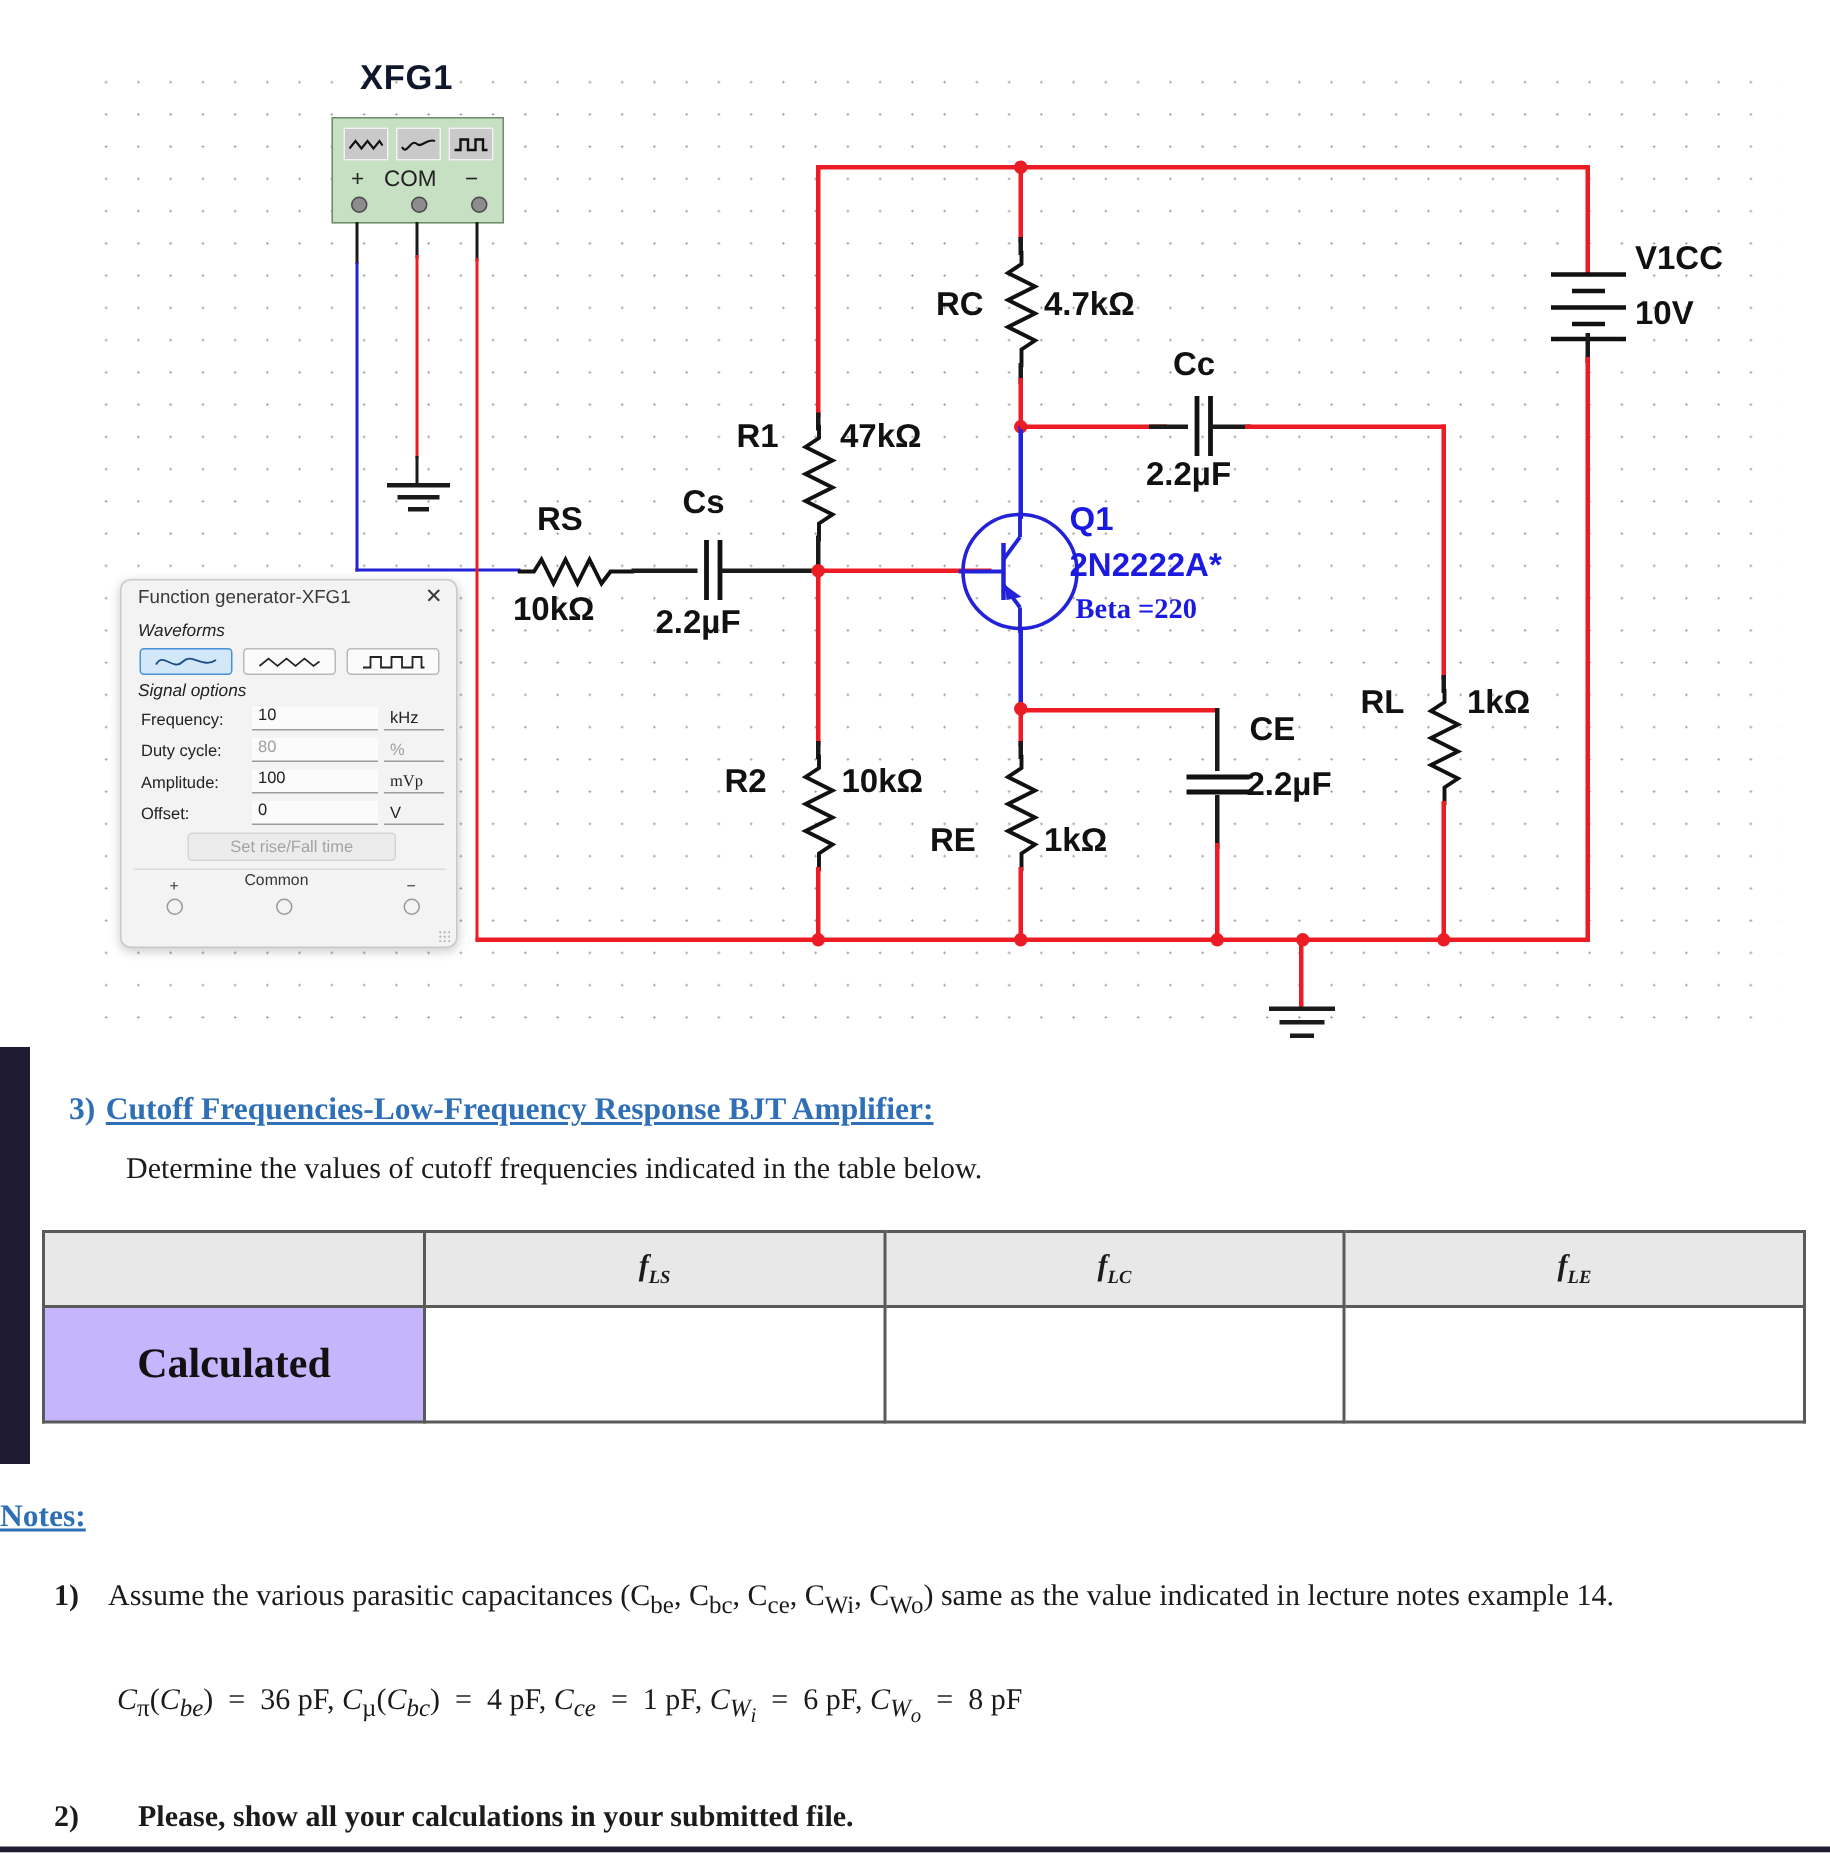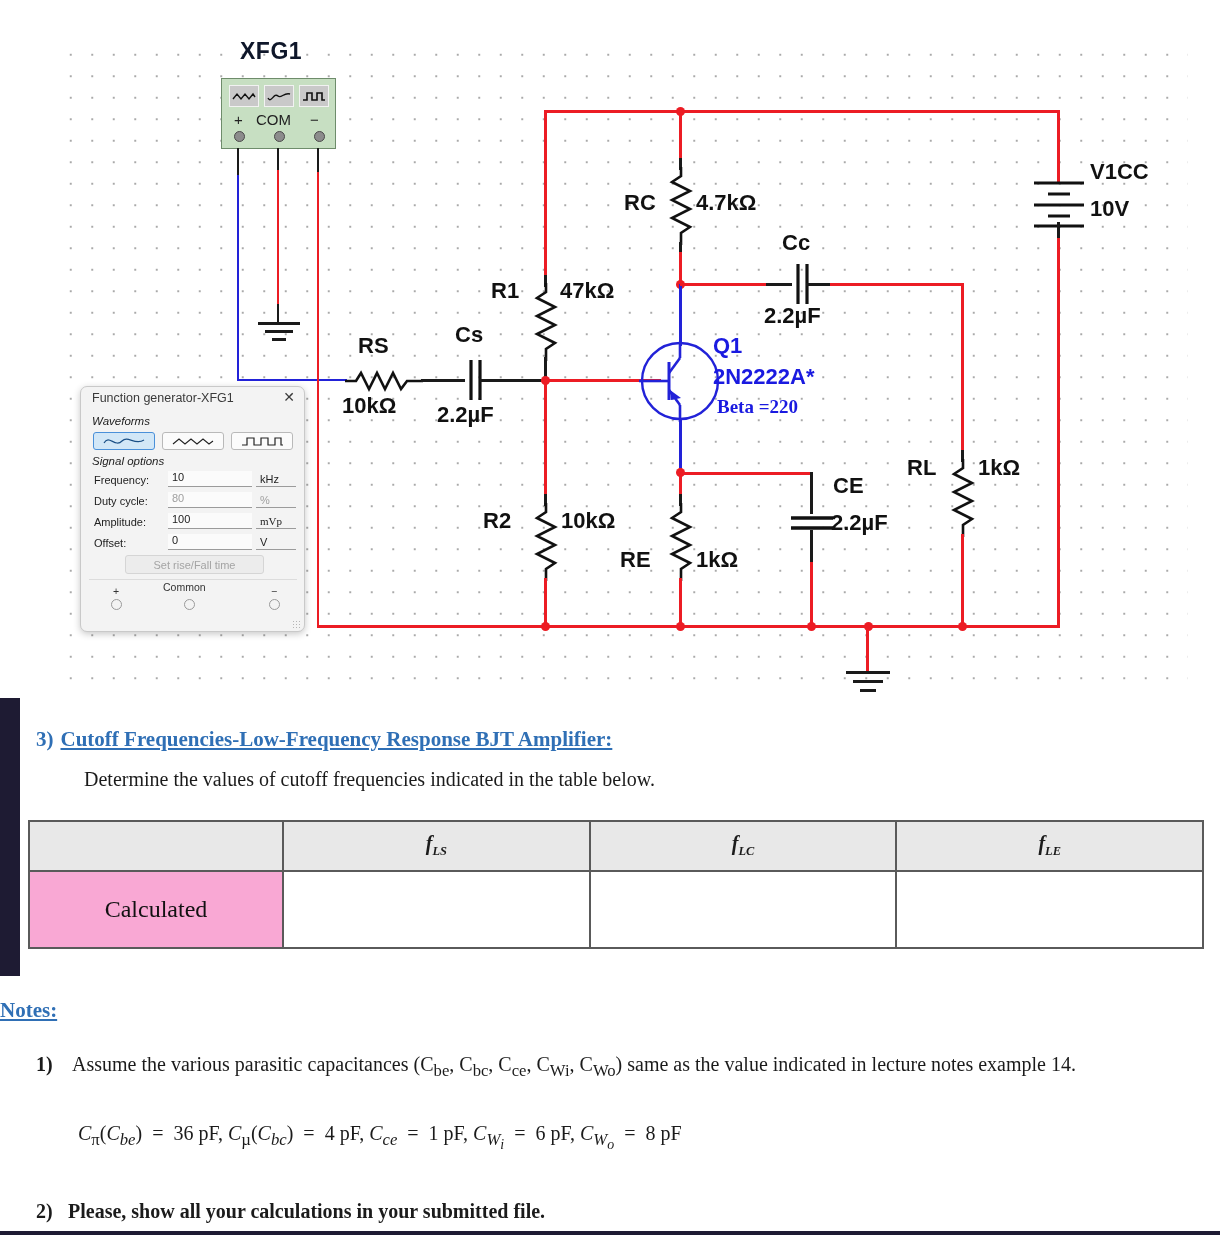--- a/index.html
+++ b/index.html
@@ -101,39 +101,39 @@
   #fg-divider{position:absolute;left:8px;top:192px;width:208px;height:1px;background:#dcdcdc;}
   .fg-bterm{position:absolute;width:11px;height:11px;border-radius:50%;
     border:1.6px solid #9a9a9a;background:#f3f3f3;box-sizing:border-box;}
   .fg-bterm-lbl{position:absolute;font-size:10.5px;color:#333;}
   #fg-grip{position:absolute;right:4px;bottom:3px;width:8px;height:8px;
     background-image:radial-gradient(#b5b5b5 .7px,transparent .8px);
     background-size:3px 3px;}
 
   
   #left-dark-strip{left:0;top:698px;width:20px;height:278px;background:#1e1b33;}
-  #q3-row{left:36px;top:727px;font-size:21px;font-weight:bold;}
+  #q3-row{left:46px;top:727px;font-size:21px;font-weight:bold;}
   #q3-num{color:#2f6fb5;font-family:"Liberation Serif",serif;}
   #q3-title{color:#2f6fb5;text-decoration:underline;font-family:"Liberation Serif",serif;
      margin-left:7px;}
   #q3-sub{left:84px;top:768px;font-size:20px;color:#1b1b1b;
      font-family:"Liberation Serif",serif;}
 
   
   #freq-table{
     position:absolute;left:28px;top:820px;width:1176px;
     border-collapse:collapse;
     table-layout:fixed;
   }
   #freq-table td,#freq-table th{
     border:2px solid #5a5a5a;height:50px;padding:0;text-align:center;
     vertical-align:middle;
   }
   #freq-table thead th{background:#e8e8e8;height:48px;}
-  #freq-table .label-cell{background:#f9a8d4;font-size:24px;font-weight:normal;
+  #freq-table .label-cell{background:#c4b5fd;font-size:28px;font-weight:bold;
     font-family:"Liberation Serif",serif;color:#111;height:75px;}
   #freq-table .blank-cell{background:#ffffff;height:75px;}
   .fsym{font-family:"Liberation Serif",serif;font-style:italic;font-size:20px;
     color:#1b1b1b;position:relative;display:inline-block;
     border-bottom:2px wavy #e06666;padding-bottom:1px;}
   .fsym sub{font-size:.62em;font-style:italic;}
 
   
   #notes-title{left:0;top:998px;font-size:21px;font-weight:bold;color:#2f6fb5;
     text-decoration:underline;font-family:"Liberation Serif",serif;}
@@ -141,21 +141,21 @@
     font-family:"Liberation Serif",serif;line-height:1.6;}
   #note1-num{position:absolute;left:0;top:0;font-weight:bold;}
   #note1-body{margin-left:36px;display:block;}
   .sq{border-bottom:2px wavy #e06666;padding-bottom:0px;}
   #formula-line{left:78px;top:1122px;font-family:"Liberation Serif",serif;
     font-size:20px;color:#1b1b1b;font-style:normal;}
   #formula-line i{font-style:italic;}
   #note2{left:36px;top:1200px;width:1180px;font-size:20px;color:#1b1b1b;
     font-weight:bold;font-family:"Liberation Serif",serif;}
   #note2-num{position:absolute;left:0;top:0;font-weight:bold;}
-  #note2-body{margin-left:32px;display:block;}
+  #note2-body{margin-left:56px;display:block;}
   #bottom-rule{left:0;top:1231px;width:1220px;height:4px;background:#1e1b33;}
 </style>
 </head>
 <body>
 
 <div class="abs nosel" id="circuit-title">Circuit Diagram</div>
 
 <div class="abs" id="schematic-area">
   <div class="abs" id="schematic-grid"></div>
 

